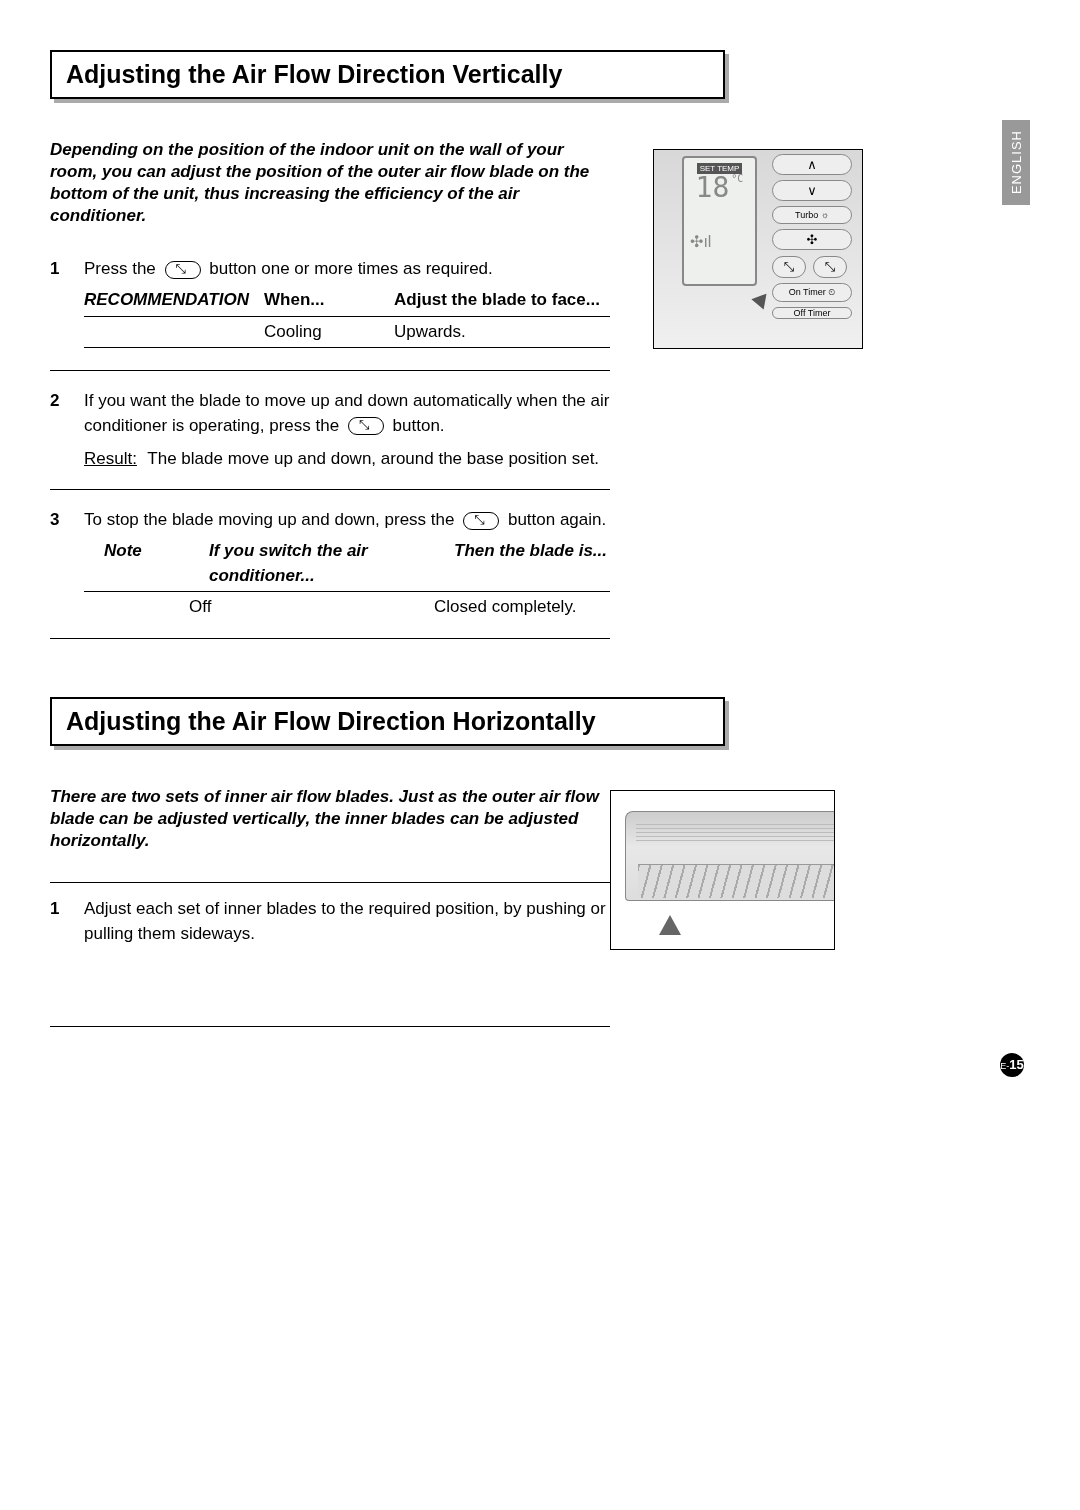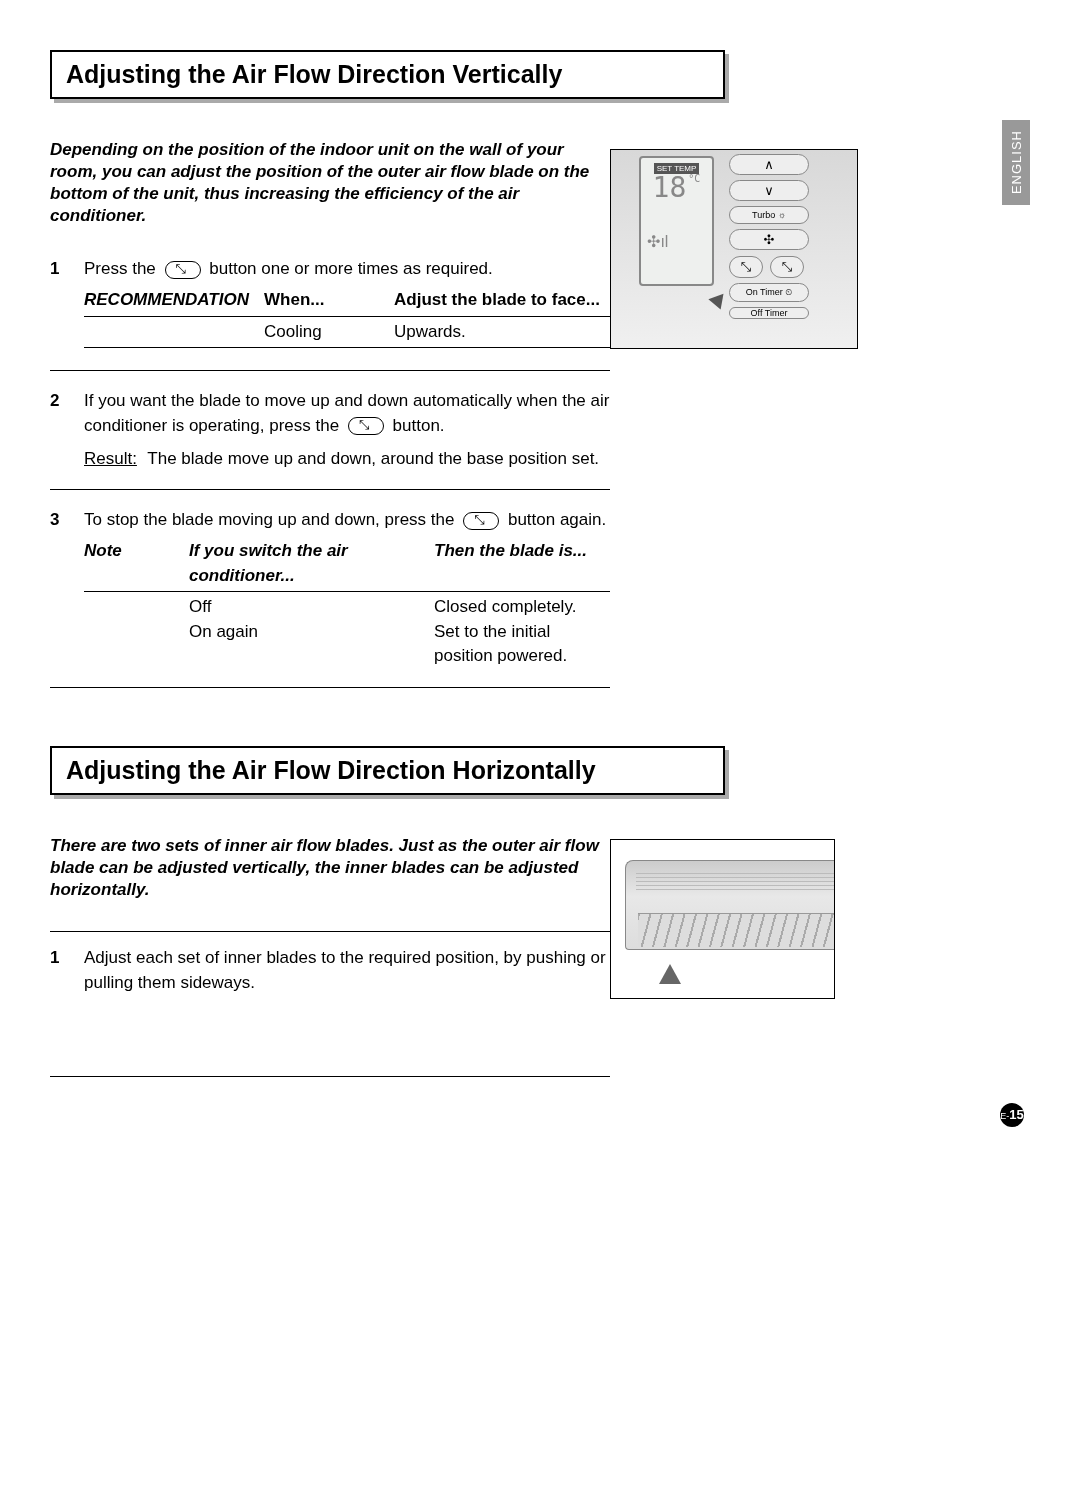--- a/index.html
+++ b/index.html
@@ -89,20 +89,21 @@
   .rec-row.head { font-weight: bold; border-bottom: 1px solid #000; padding-bottom: 3px; margin-bottom: 3px;}
   .rec-row.body { border-bottom: 1px solid #000; padding-bottom: 3px; }
   .rec-row .c1 { width: 180px; }
   .rec-row .c2 { width: 130px; }
   .rec-row .c3 { flex: 1; }
   .note-label {
     font-style: italic;
     font-weight: bold;
     display: inline-block;
     min-width: 60px;
+    margin-left: 20px;
   }
   .note-table { margin-top: 6px; }
   .note-row { display: flex; }
   .note-row.head { font-weight: bold; font-style: italic; border-bottom: 1px solid #000; padding-bottom: 3px; margin-bottom: 3px;}
   .note-row .c1 { width: 60px; }
   .note-row .c2 { width: 245px; margin-left: 45px; }
   .note-row .c3 { flex: 1; }
   .swing-icon {
     display: inline-block;
     border: 1.5px solid #000;
@@ -113,27 +114,28 @@
     position: relative;
     margin: 0 4px;
   }
   .swing-icon::after {
     content: "⤡";
     position: absolute;
     left: 10px; top: -2px;
     font-size: 13px;
   }
   .remote-fig {
-    width: 248px;
+    width: 210px;
     height: 200px;
     border: 1.5px solid #000;
     position: relative;
     background: linear-gradient(#d8d8d8,#f0f0f0);
     overflow: hidden;
     margin-top: 10px;
+    margin-left: 43px;
   }
   .remote-screen {
     position: absolute;
     left: 28px; top: 6px;
     width: 75px; height: 130px;
     background: #eef0ee;
     border: 2px solid #888;
     border-radius: 4px;
     font-size: 10px;
     text-align: center;
@@ -279,25 +281,20 @@
             <div class="note-row head">
               <div class="c1 note-label">Note</div>
               <div class="c2">If you switch the air conditioner...</div>
               <div class="c3">Then the blade is...</div>
             </div>
             <div class="note-row">
               <div class="c1"></div>
               <div class="c2">Off</div>
               <div class="c3">Closed completely.</div>
             </div>
-            <div class="note-row">
-              <div class="c1"></div>
-              <div class="c2">On again</div>
-              <div class="c3">Set to the initial position powered.</div>
-            </div>
           </div>
         </div>
       </div>
     </div>
 
     <div>
       <div class="remote-fig">
         <div class="remote-screen">
           <span class="settemp">SET TEMP</span>
           <div class="temp">

